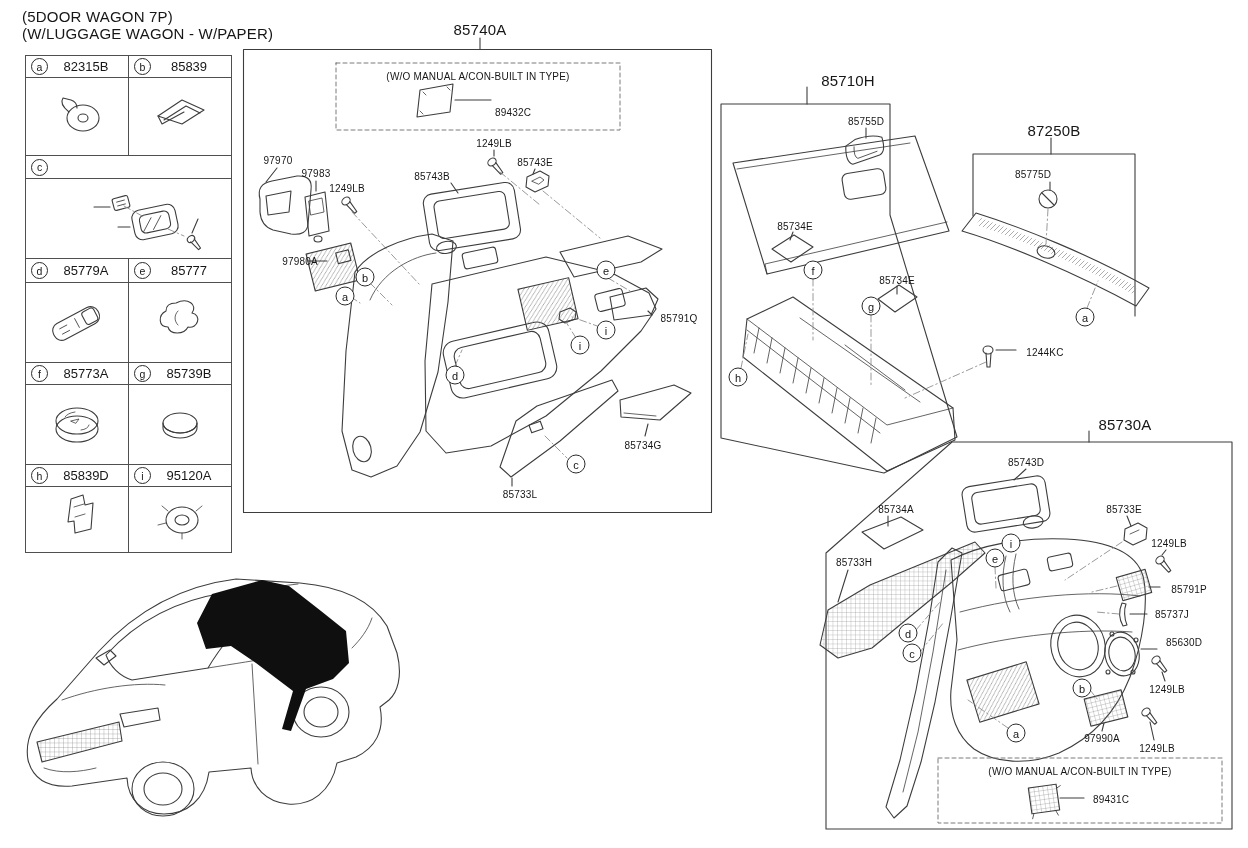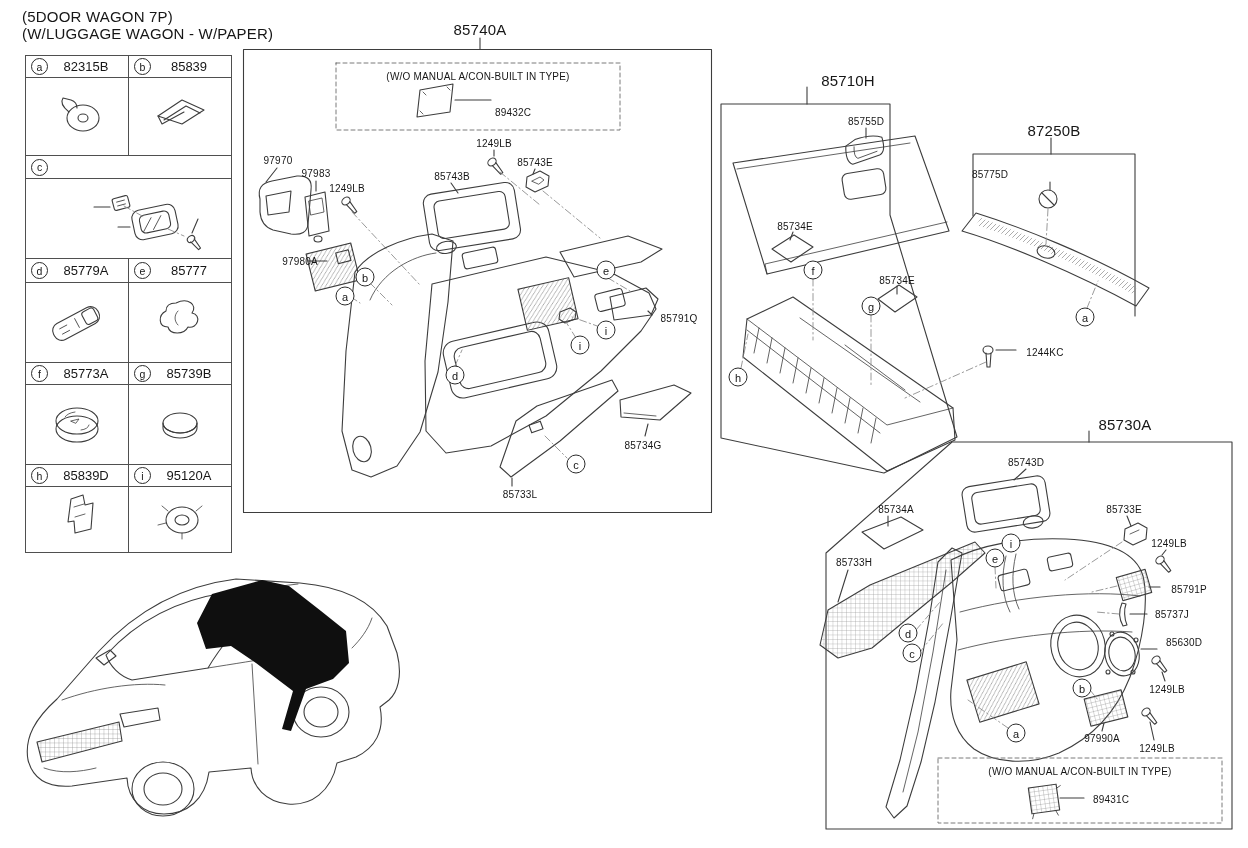--- a/index.html
+++ b/index.html
@@ -444,37 +444,37 @@
   <div class="lbl hd" style="left:1054px;top:130px">87250B</div>
   <div class="lbl hd" style="left:1125px;top:424px">85730A</div>
 
   <div class="lbl" style="left:478px;top:76px">(W/O MANUAL A/CON-BUILT IN TYPE)</div>
   <div class="lbl" style="left:1080px;top:771px">(W/O MANUAL A/CON-BUILT IN TYPE)</div>
 
   <div class="lbl" style="left:513px;top:112px">89432C</div>
   <div class="lbl" style="left:278px;top:160px">97970</div>
   <div class="lbl" style="left:316px;top:173px">97983</div>
   <div class="lbl" style="left:347px;top:188px">1249LB</div>
-  <div class="lbl" style="left:452px;top:176px">85743B</div>
+  <div class="lbl" style="left:432px;top:176px">85743B</div>
   <div class="lbl" style="left:494px;top:143px">1249LB</div>
   <div class="lbl" style="left:535px;top:162px">85743E</div>
   <div class="lbl" style="left:300px;top:261px">97980A</div>
   <div class="lbl" style="left:679px;top:318px">85791Q</div>
   <div class="lbl" style="left:643px;top:445px">85734G</div>
   <div class="lbl" style="left:520px;top:494px">85733L</div>
   <div class="co" style="left:345px;top:296px">a</div>
   <div class="co" style="left:365px;top:277px">b</div>
   <div class="co" style="left:576px;top:464px">c</div>
   <div class="co" style="left:455px;top:375px">d</div>
   <div class="co" style="left:606px;top:270px">e</div>
   <div class="co" style="left:580px;top:345px">i</div>
   <div class="co" style="left:606px;top:330px">i</div>
 
   <div class="lbl" style="left:866px;top:121px">85755D</div>
-  <div class="lbl" style="left:990px;top:174px">85775D</div>
+  <div class="lbl" style="left:1033px;top:174px">85775D</div>
   <div class="lbl" style="left:795px;top:226px">85734E</div>
   <div class="lbl" style="left:897px;top:280px">85734E</div>
   <div class="lbl" style="left:1045px;top:352px">1244KC</div>
   <div class="co" style="left:813px;top:270px">f</div>
   <div class="co" style="left:871px;top:306px">g</div>
   <div class="co" style="left:738px;top:377px">h</div>
   <div class="co" style="left:1085px;top:317px">a</div>
 
   <div class="lbl" style="left:1026px;top:462px">85743D</div>
   <div class="lbl" style="left:896px;top:509px">85734A</div>

